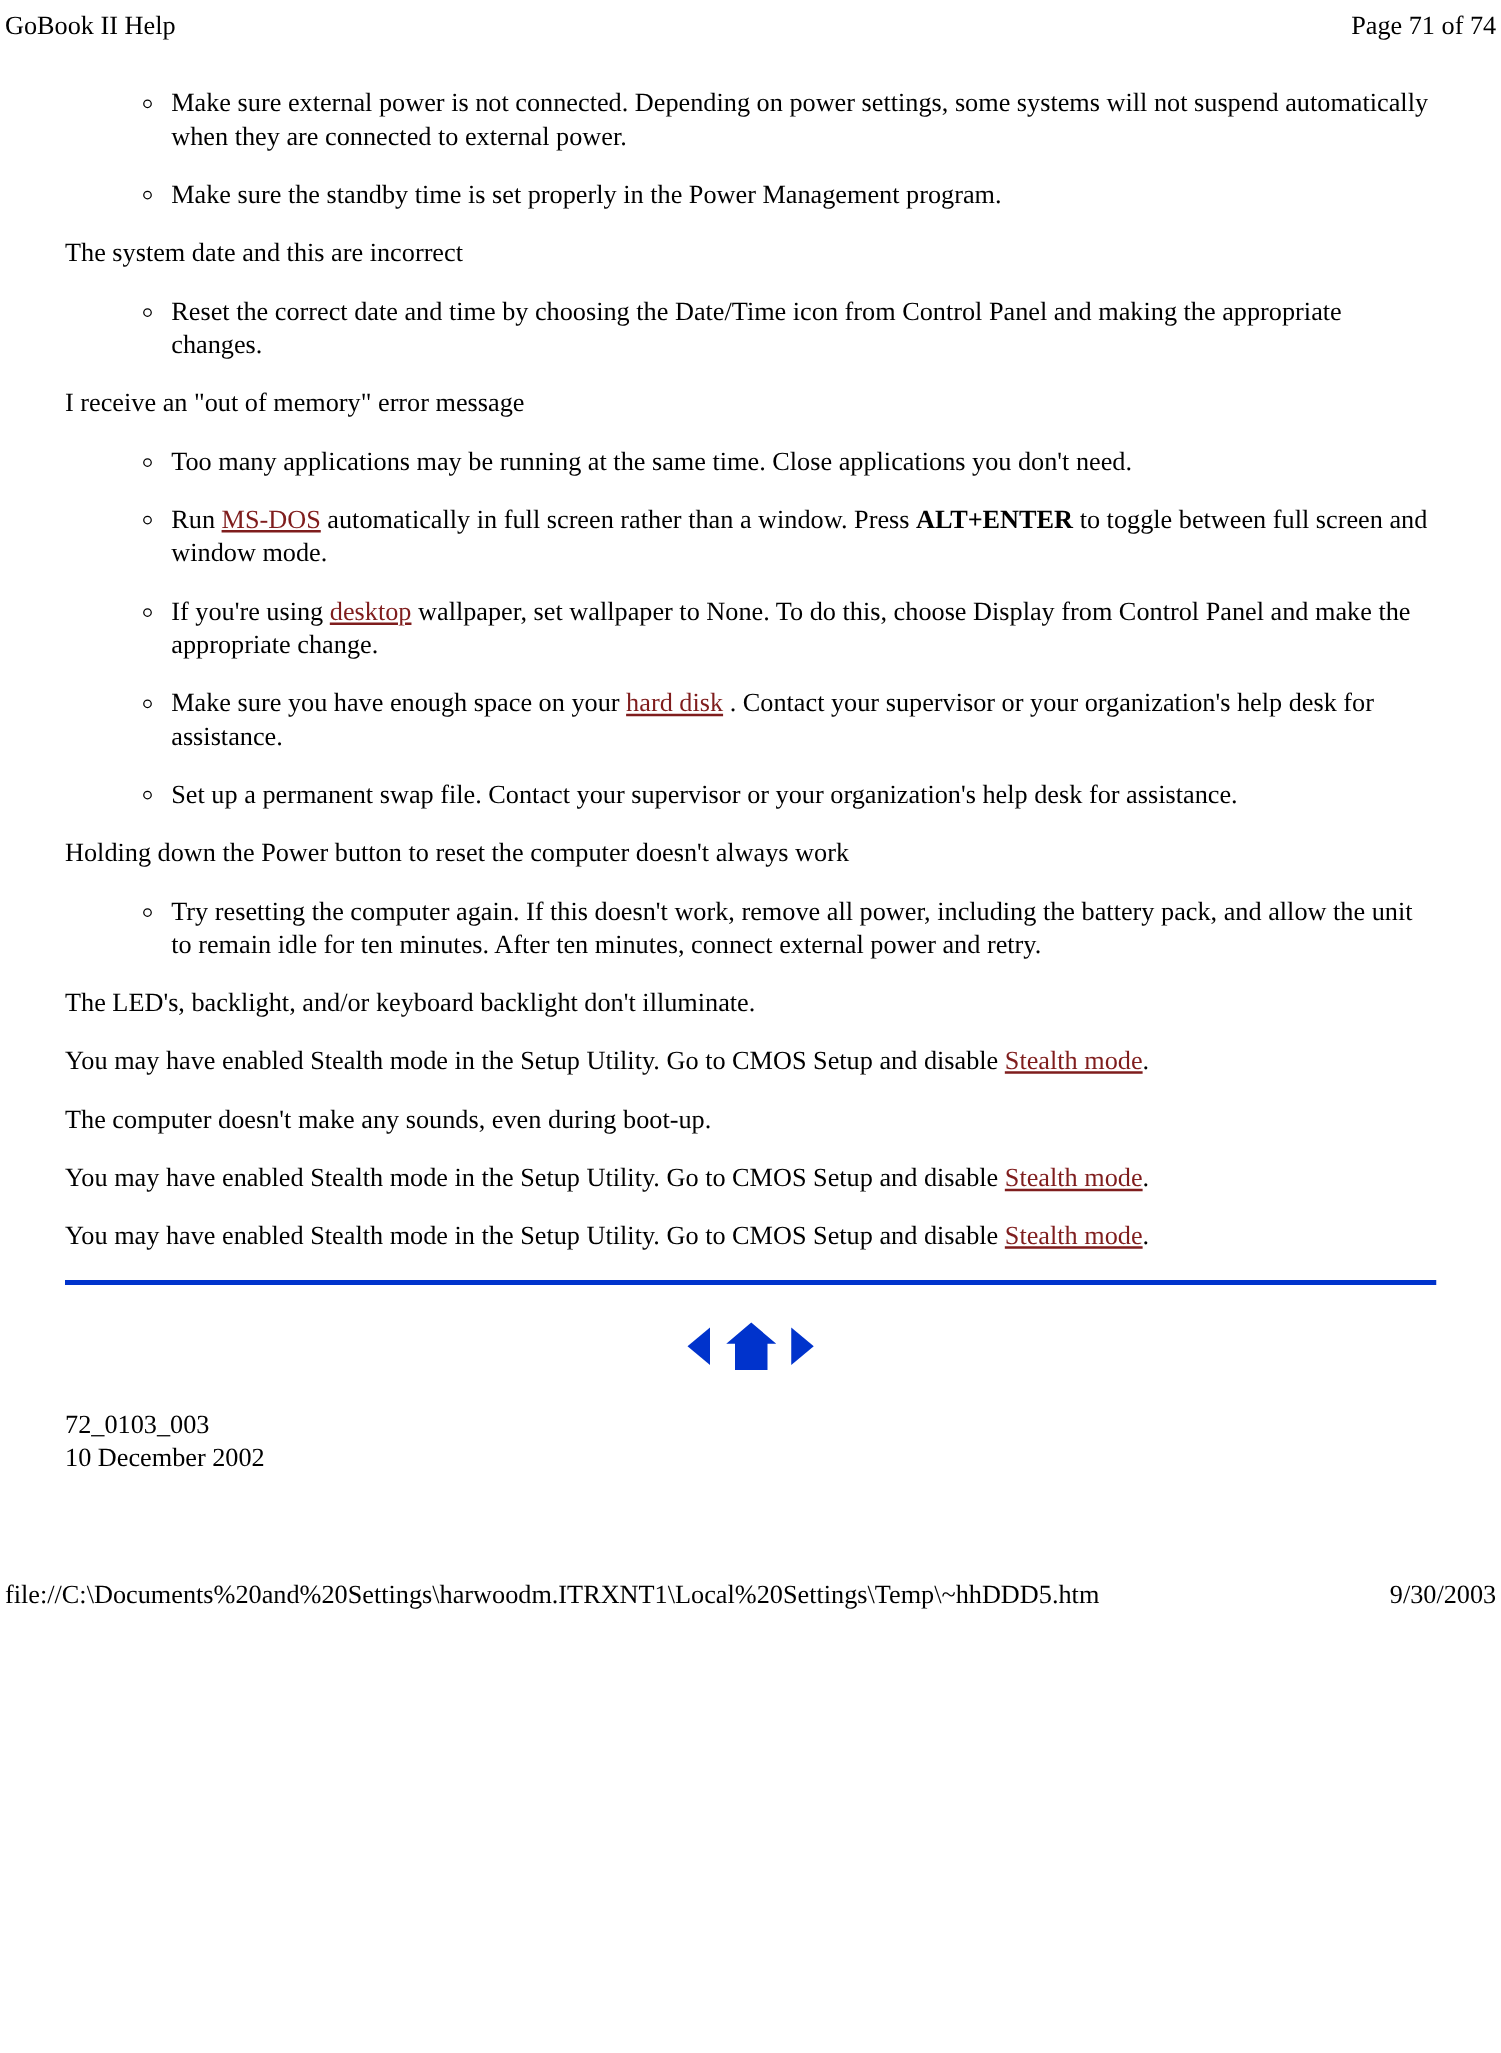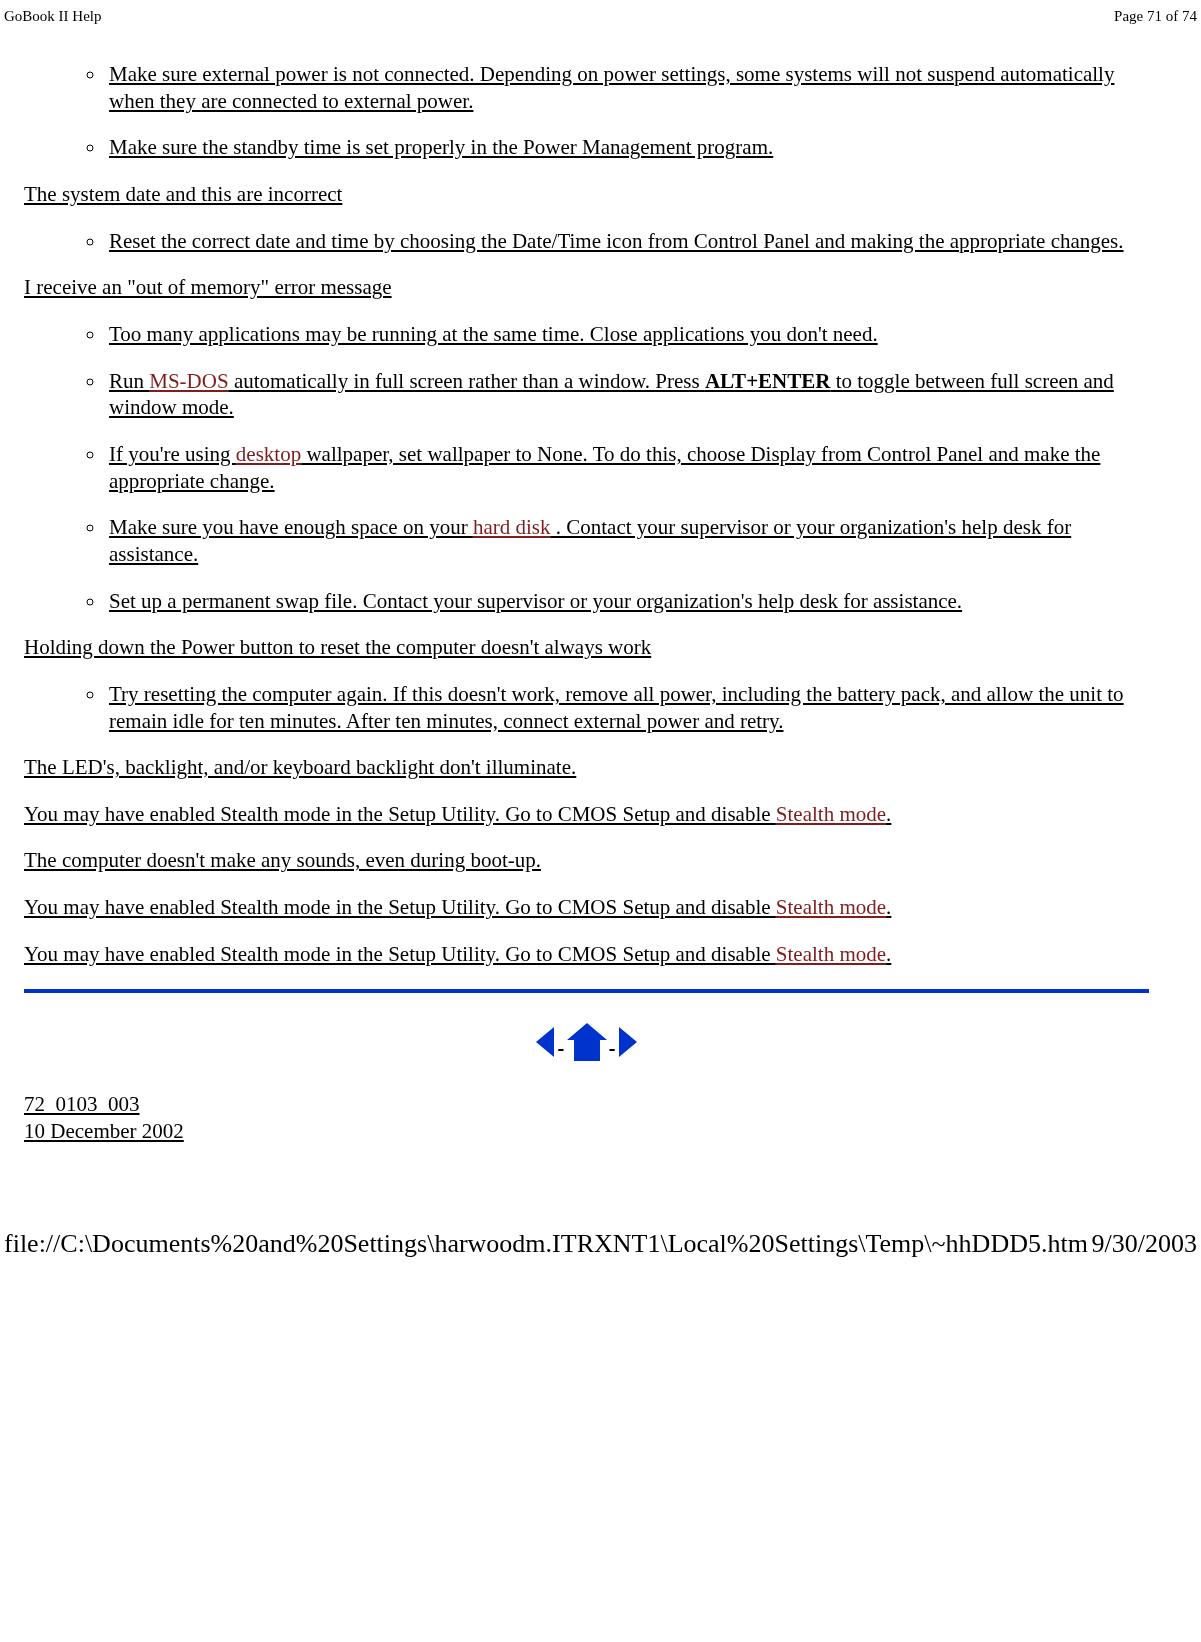--- a/index.html
+++ b/index.html
@@ -8,25 +8,24 @@
       margin: 0;
       padding: 0;
       color: #000;
       background: #fff;
       width: 1201px;
     }
     .header {
       display: flex;
       justify-content: space-between;
       padding: 8px 4px 4px 4px;
-      font-size: 15px;
+      font-size: 21px;
     }
     .content {
-      padding: 32px 52px 20px 24px;
-      text-decoration: underline;
+      padding: 32px 52px 20px 52px;
     }
     ul.circle {
       list-style-type: circle;
       padding-left: 82px;
       margin: 0;
     }
     ul.circle li {
       margin-bottom: 20px;
       padding-left: 3px;
       line-height: 1.27;
@@ -56,21 +55,21 @@
       margin: 0 1px;
     }
     .footer-info {
       line-height: 1.27;
     }
     .bottom-bar {
       display: flex;
       justify-content: space-between;
       padding: 8px 4px 8px 4px;
       margin-top: 56px;
-      font-size: 26px;
+      font-size: 21px;
     }
   </style>
 </head>
 <body>
 
 <div class="header">
   <span>GoBook II Help</span>
   <span>Page 71 of 74</span>
 </div>
 

